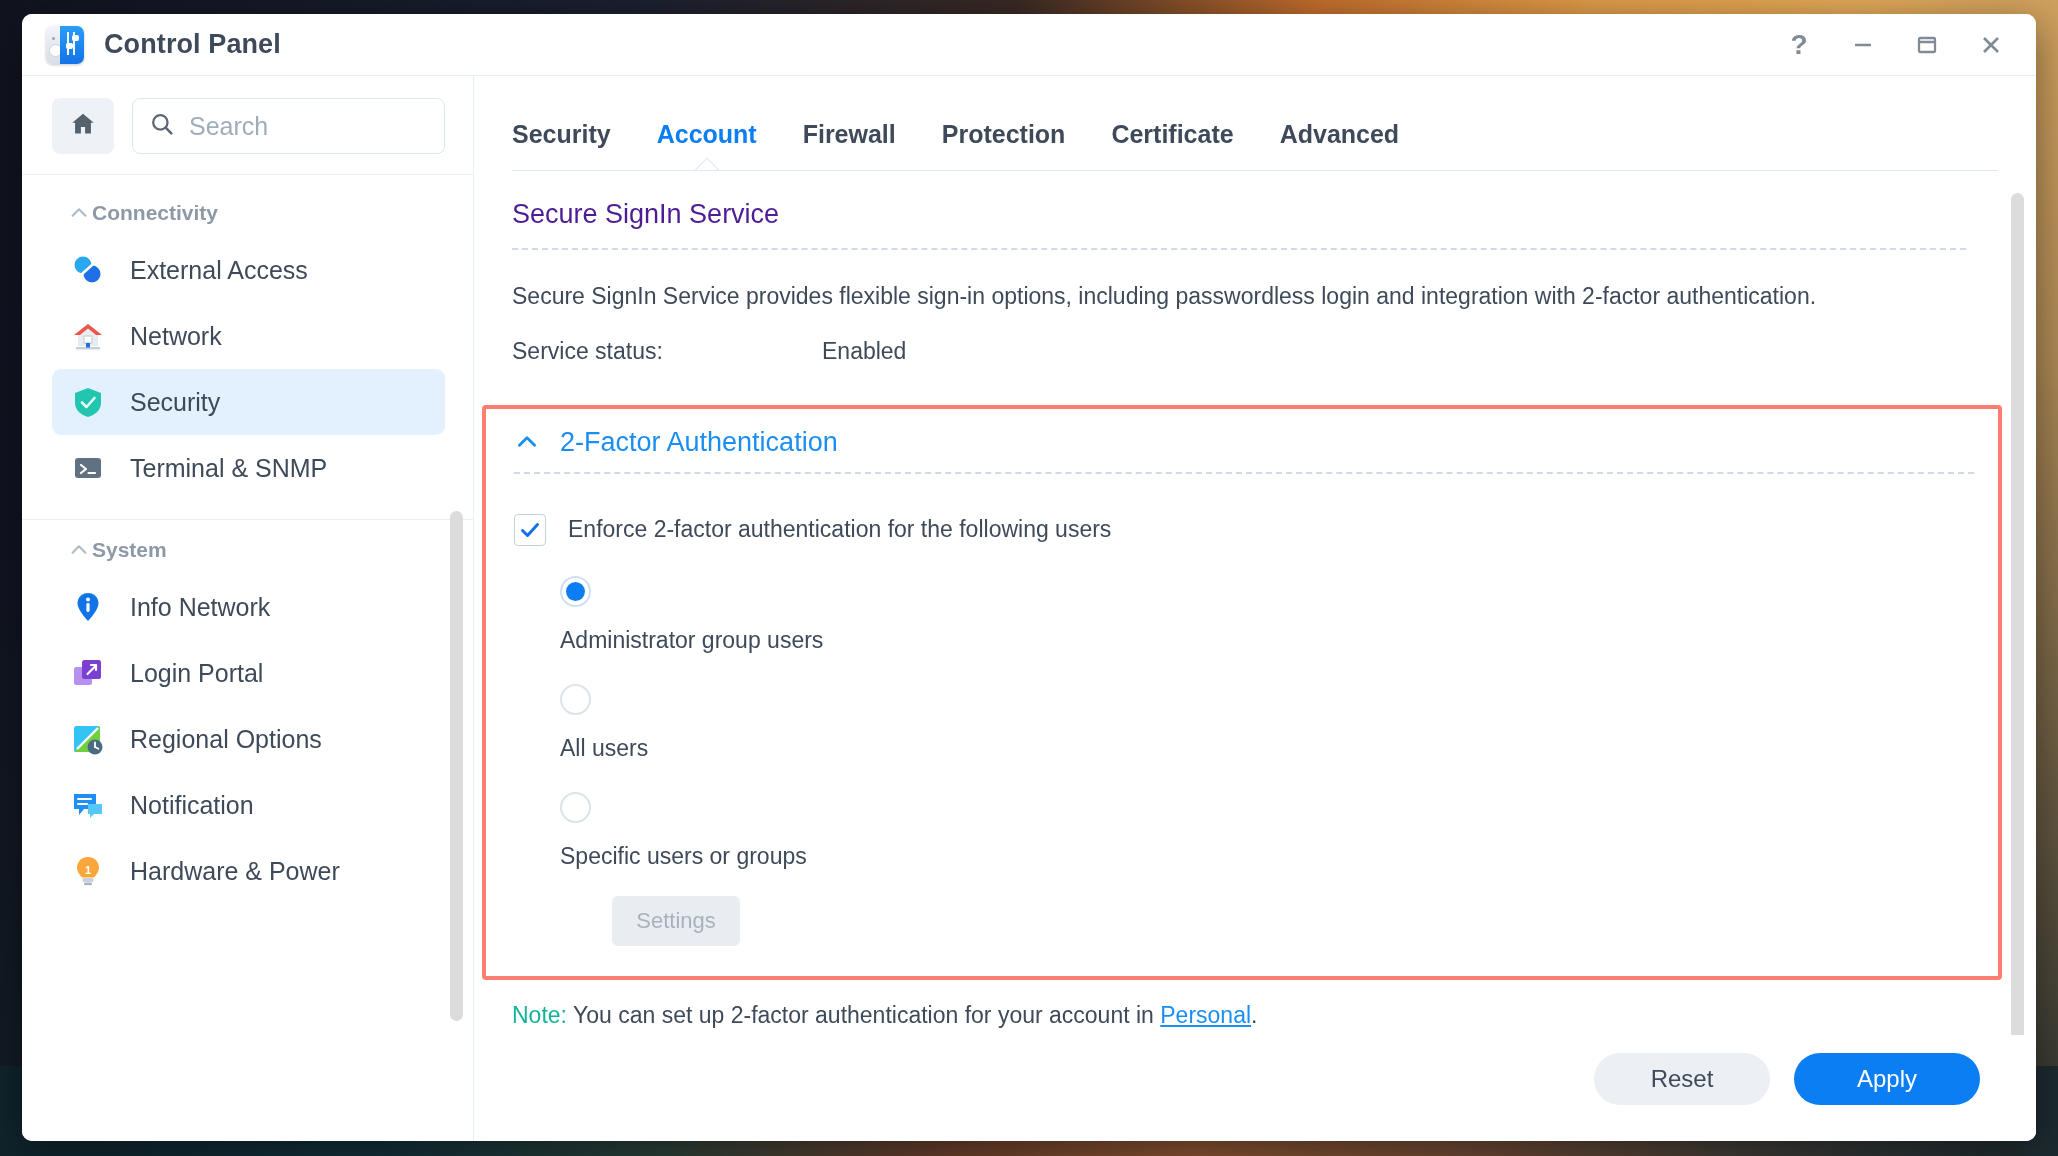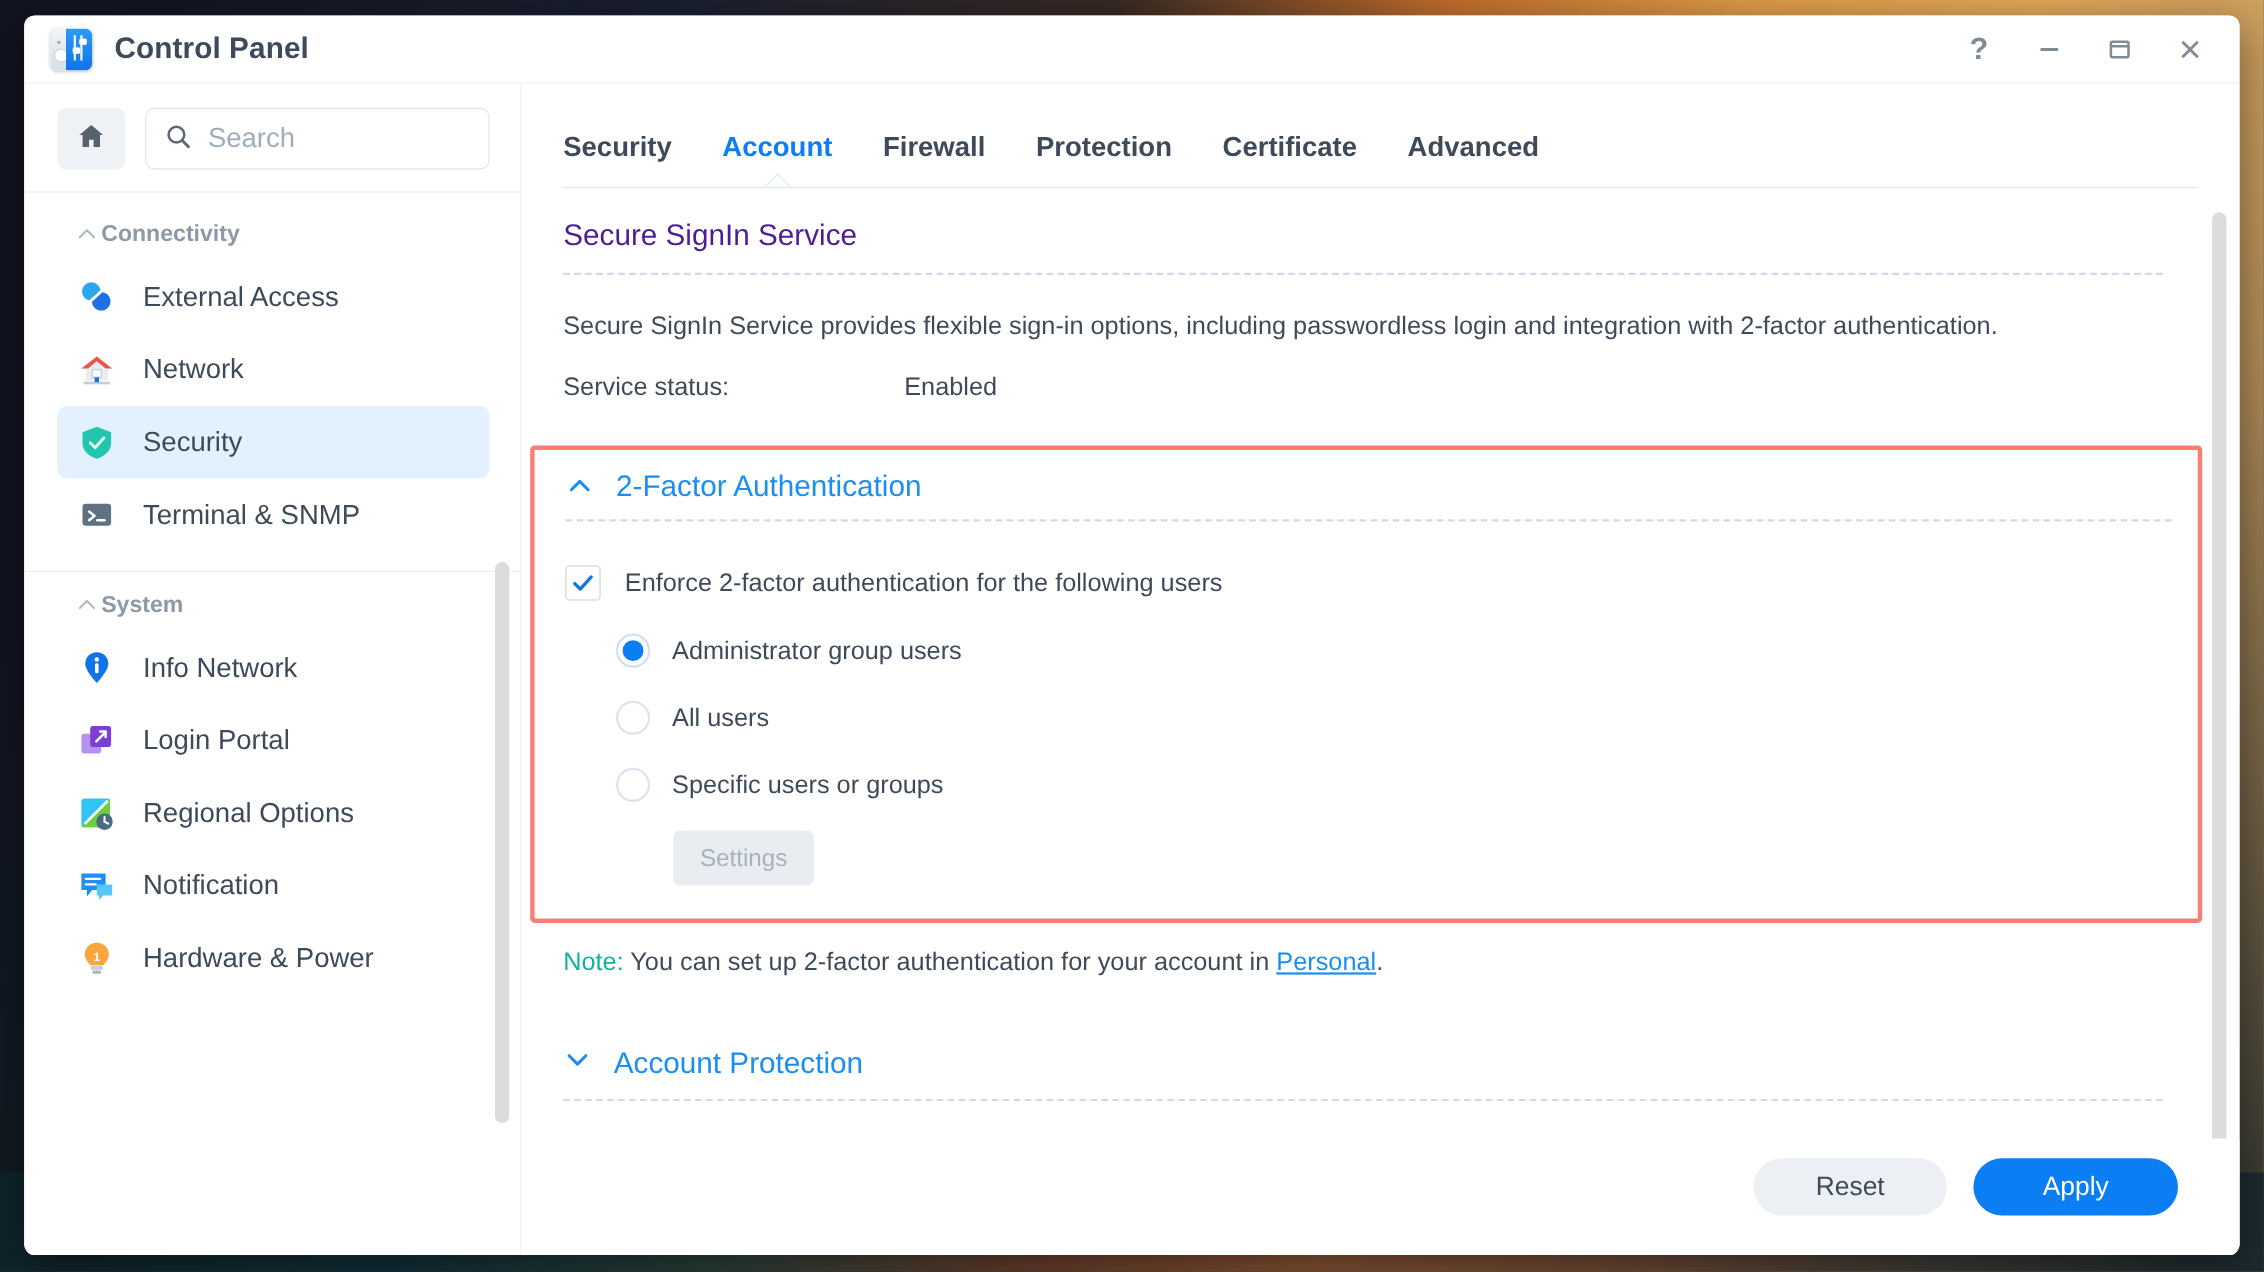--- a/index.html
+++ b/index.html
@@ -297,24 +297,25 @@
     width: 32px; height: 32px;
     border: 1px solid #c4d0dc;
     border-radius: 4px;
     background: #fff;
     display: flex; align-items: center; justify-content: center;
     flex: 0 0 32px;
   }
   .check-row .lbl { font-size: 23px; color: #3e4a59; }
 
   .radio-row {
-    display: flex; align-items: center; gap: 20px;
+    display: flex; gap: 20px;
     margin-top: 30px;
     margin-left: 46px;
     cursor: pointer;
+    flex-direction: column;
   }
   .radio {
     width: 31px; height: 31px;
     border-radius: 50%;
     border: 2px solid #dbe4ec;
     background: #fff;
     flex: 0 0 31px;
     display: flex; align-items: center; justify-content: center;
   }
   .radio.on { border-color: #cfe0f3; }

